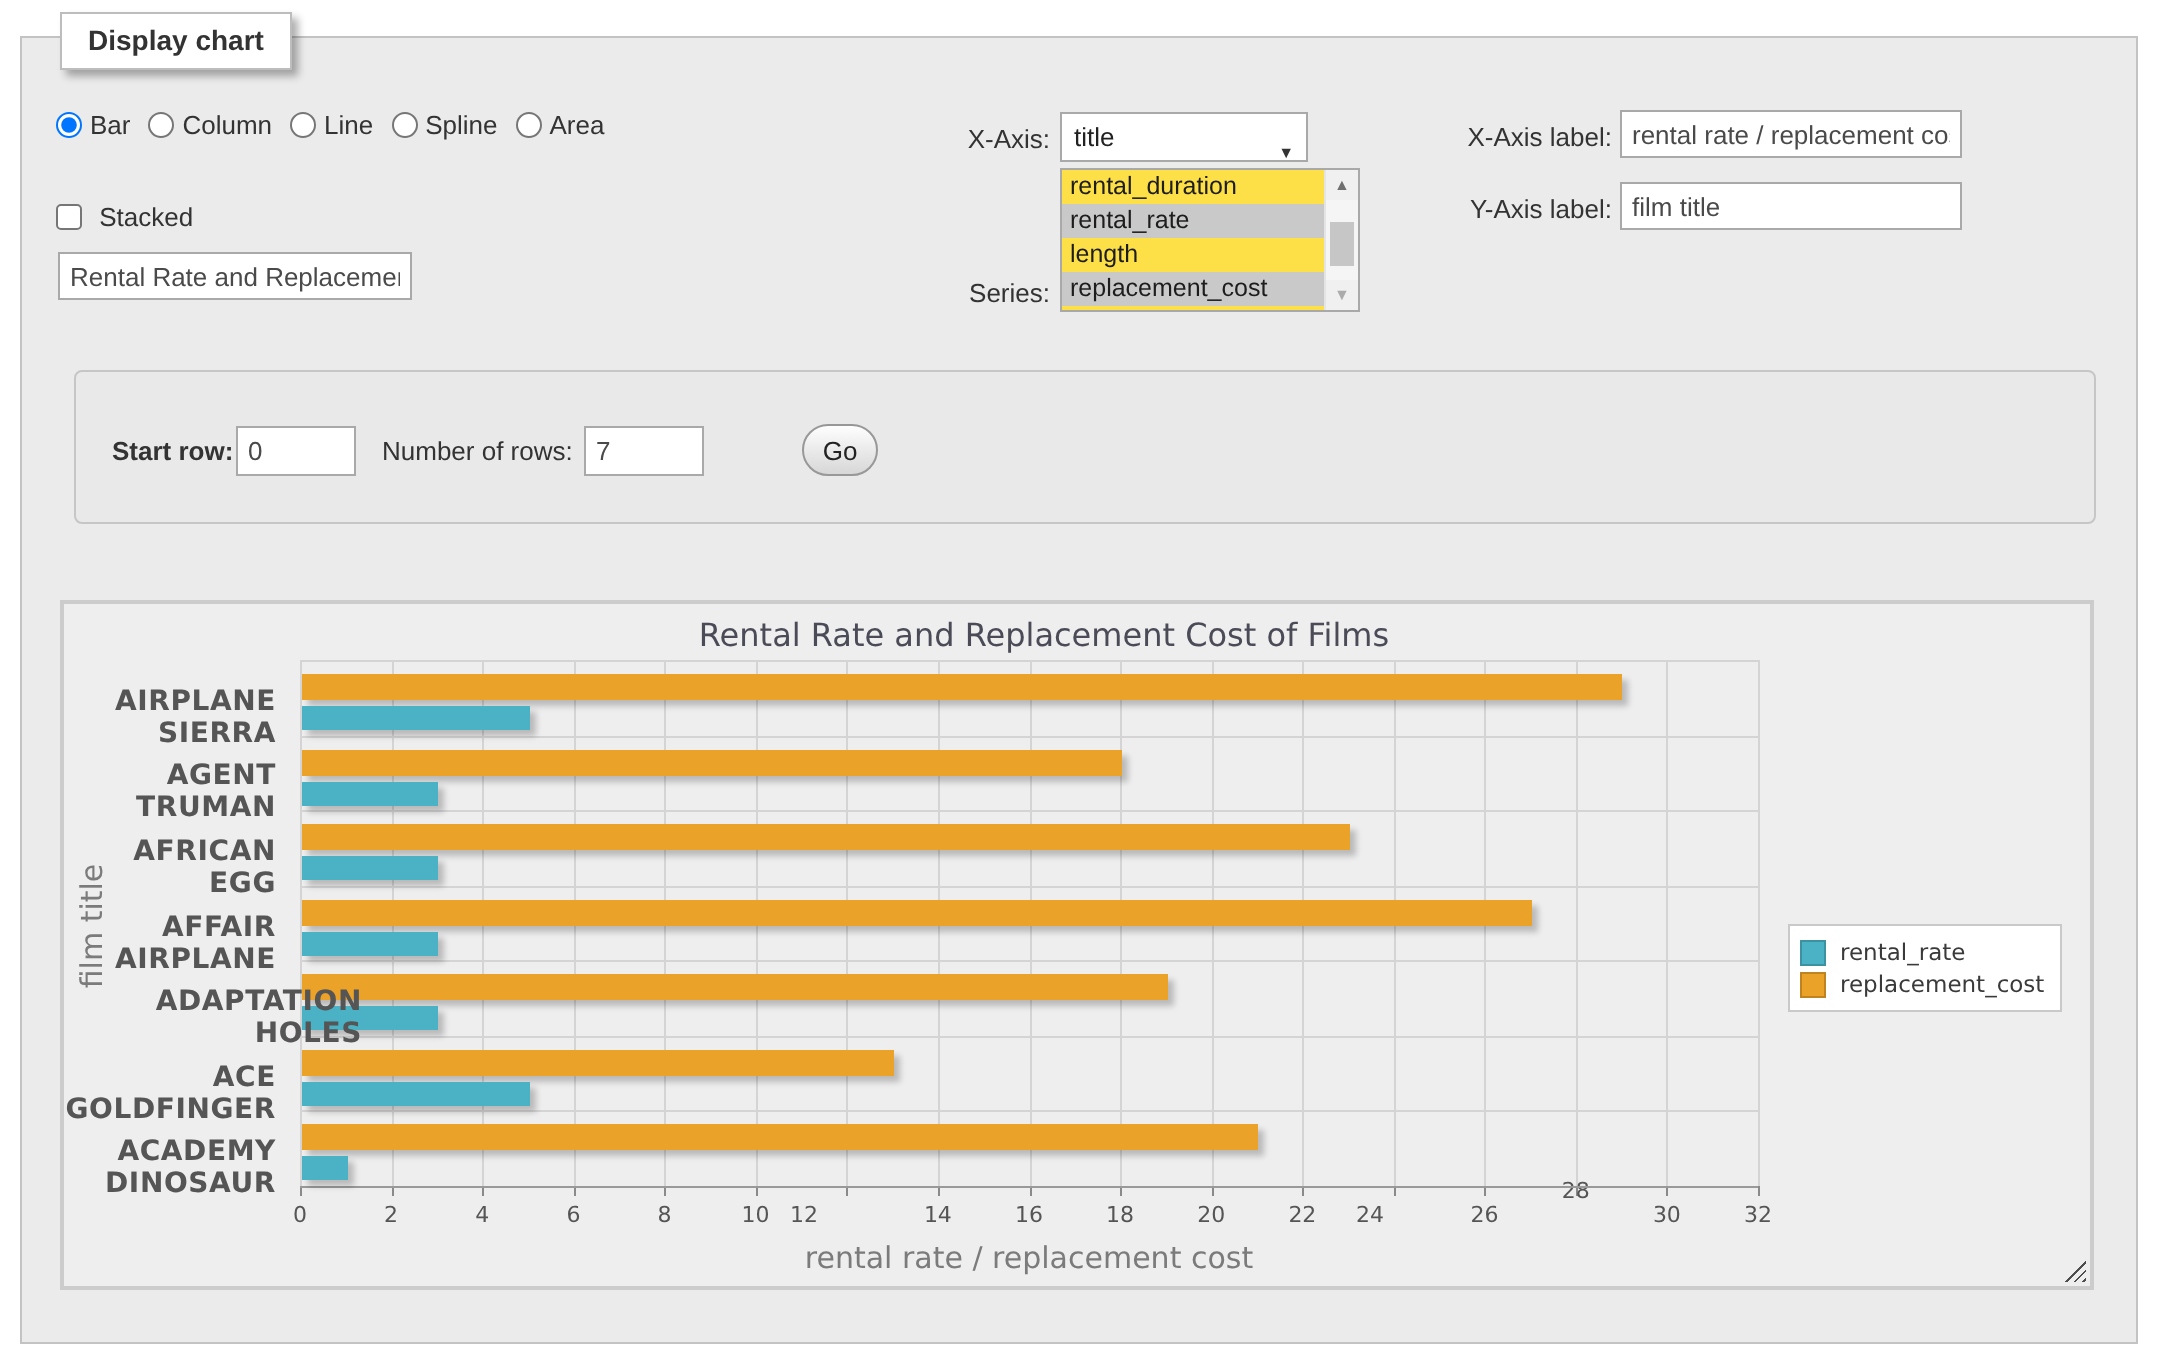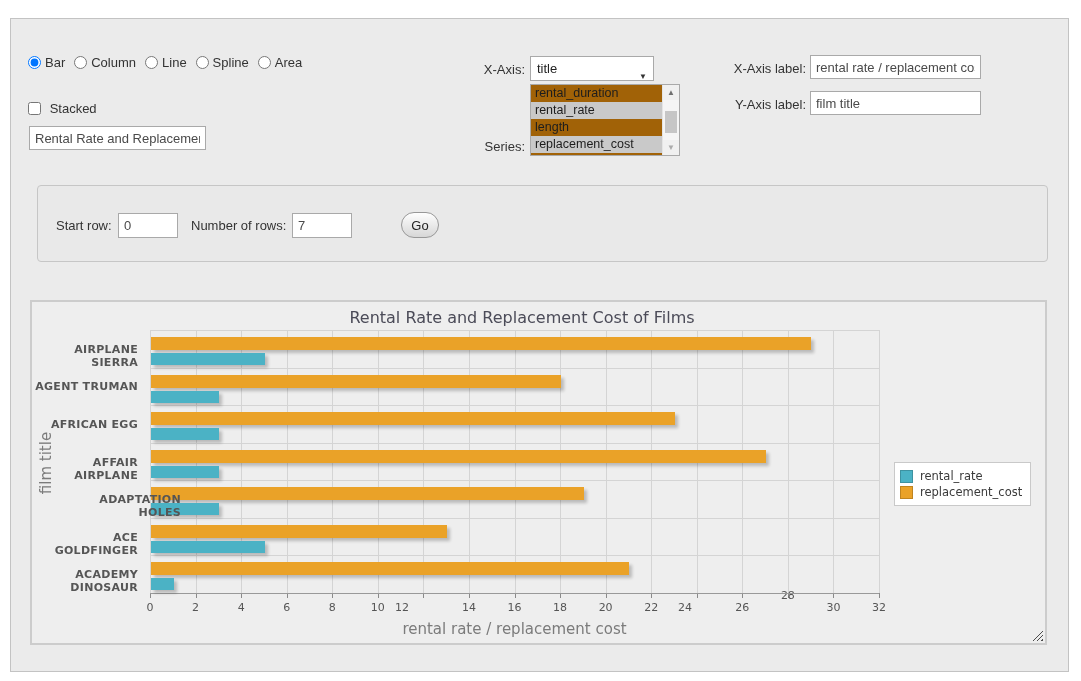--- a/index.html
+++ b/index.html
@@ -19,21 +19,21 @@
   .type-label { margin-right:9px; white-space:nowrap; cursor:default; }
   .type-label input { vertical-align:-2px; margin-right:4px; }
 
   .txt { border:1px solid #a9a9a9; background:#fff; font-size:13px; color:#4a4a4a;
     padding:2px 5px; font-family:inherit; outline:none; }
 
   .select-box { position:absolute; background:#fff; border:1px solid #a9a9a9;
     height:25px; line-height:23px; padding:0 18px 0 6px; font-size:13px; color:#222; cursor:default; }
   .select-arrow { position:absolute; right:6px; top:8px; font-size:8px; color:#333; }
 
-  .listbox { position:absolute; background:#a16207; border:1px solid #a9a9a9; overflow:hidden; }
+  .listbox { position:absolute; background:#fde047; border:1px solid #a9a9a9; overflow:hidden; }
   .opt { height:17px; line-height:17px; padding:0 4px; margin-right:17px;
     font-size:12.5px; color:#1d1d1d; white-space:nowrap; cursor:default; }
   .opt.sel { background:#c9c9c9; }
   .sb { position:absolute; right:0; top:0; bottom:0; width:17px; background:#f5f5f5; border-left:1px solid #e4e4e4; }
   .sb-btn { height:15px; text-align:center; font-size:8px; line-height:15px; color:#6f6f6f; background:#f0f0f0; }
   .sb-btn.down { position:absolute; bottom:0; left:0; right:0; color:#ababab; }
   .sb-thumb { position:absolute; left:2px; right:2px; top:26px; height:22px; background:#c6c6c6; }
 
   .panel { position:absolute; left:37px; top:185px; width:1011px; height:77px;
     background:#e9e9e9; border:1px solid #c6c6c6; border-radius:4px; }
@@ -43,40 +43,41 @@
     font-family:inherit; cursor:pointer; }
 
   .chart-box { position:absolute; left:30px; top:300px; width:1017px; height:345px;
     background:#eeeeee; border:2px solid #cccccc; font-family:"DejaVu Sans", sans-serif; }
   .chart-title { position:absolute; top:6px; left:0; width:980px; text-align:center;
     font-size:16px; color:#4b4b58; }
   .gl { position:absolute; background:#d4d4d4; }
   .axis-line { position:absolute; background:#999; }
   .tickmark { position:absolute; background:#8a8a8a; }
   .bar { position:absolute; box-shadow:3px 3px 3px rgba(0,0,0,.22); }
-  .cat-label { position:absolute; width:112px; text-align:right; font-size:11px;
+  .cat-label { position:absolute; width:112px; text-align:right; font-size:14px;
     font-weight:600; color:#555; letter-spacing:.3px; padding-right:6px; }
   .x-tick-label { position:absolute; width:30px; text-align:center; font-size:11px; color:#555; }
   .x-axis-title { position:absolute; text-align:center; font-size:15px; color:#7b7b7b; }
   .y-axis-title { position:absolute; font-size:15px; color:#7b7b7b; text-align:center;
     transform:rotate(-90deg); }
   .chart-legend { position:absolute; left:862px; top:160px; background:#fff;
     border:1px solid #c9c9c9; padding:4px 8px 4px 5px; }
   .chart-legend .row { display:flex; align-items:center; margin:2px 0; }
   .chart-legend .swatch { width:13px; height:13px; margin-right:7px; border:1px solid rgba(0,0,0,.18); }
   .chart-legend .lbl { font-size:11.5px; color:#3a3a3a; white-space:nowrap; }
   .resize-handle { position:absolute; right:2px; bottom:2px; width:11px; height:11px;
     background:repeating-linear-gradient(135deg, transparent 0 2px, #4d4d4d 2px 3px);
     clip-path:polygon(100% 0, 100% 100%, 0 100%); cursor:se-resize; }
 </style>
 </head>
 <body>
 
 <div class="stage">
   <div class="outer-fieldset"></div>
+  <div class="legend-box">Display chart</div>
 
   <div class="ctl" style="left:28px; top:55px;" id="chart-type-group"><label class="type-label"><input type="radio" name="charttype" checked="" style=""><span>Bar</span></label><label class="type-label"><input type="radio" name="charttype" style=""><span>Column</span></label><label class="type-label"><input type="radio" name="charttype" style=""><span>Line</span></label><label class="type-label"><input type="radio" name="charttype" style=""><span>Spline</span></label><label class="type-label"><input type="radio" name="charttype" style=""><span>Area</span></label></div>
 
   <label class="ctl" style="left:28px; top:101px;">
     <input type="checkbox" id="stacked-cb" style="vertical-align: -2px; margin-right: 5px;">
     <span>Stacked</span>
   </label>
 
   <input class="txt ctl" style="left: 29px; top: 126px; width: 177px; height: 24px;" value="Rental Rate and Replacement Cost of Films">
 
@@ -100,21 +101,21 @@
       <div class="sb-btn down">▼</div>
     </div>
   </div>
 
   <div class="ctl rlabel" style="left:700px; top:61px; width:106px;">X-Axis label:</div>
   <input class="txt ctl" style="left: 810px; top: 55px; width: 171px; height: 24px;" value="rental rate / replacement cost">
   <div class="ctl rlabel" style="left:700px; top:97px; width:106px;">Y-Axis label:</div>
   <input class="txt ctl" style="left: 810px; top: 91px; width: 171px; height: 24px;" value="film title">
 
   <div class="panel">
-    <div class="ctl" style="left:18px; top:32px;">Start row:</div>
+    <div class="ctl" style="left:18px; top:32px;font-weight:bold;">Start row:</div>
     <input class="txt" style="position: absolute; left: 80px; top: 27px; width: 60px; height: 25px;" value="0">
     <div class="ctl" style="left:153px; top:32px;text-align:center;">Number of rows:</div>
     <input class="txt" style="position: absolute; left: 254px; top: 27px; width: 60px; height: 25px;" value="7">
     <button class="go-btn">Go</button>
   </div>
 
   <div class="chart-box" id="chart">
     <div class="resize-handle"></div>
   <div class="chart-title">Rental Rate and Replacement Cost of Films</div>
       <div class="gl" style="left: 118px; top: 28px; width: 1px; height: 263px;"></div>

